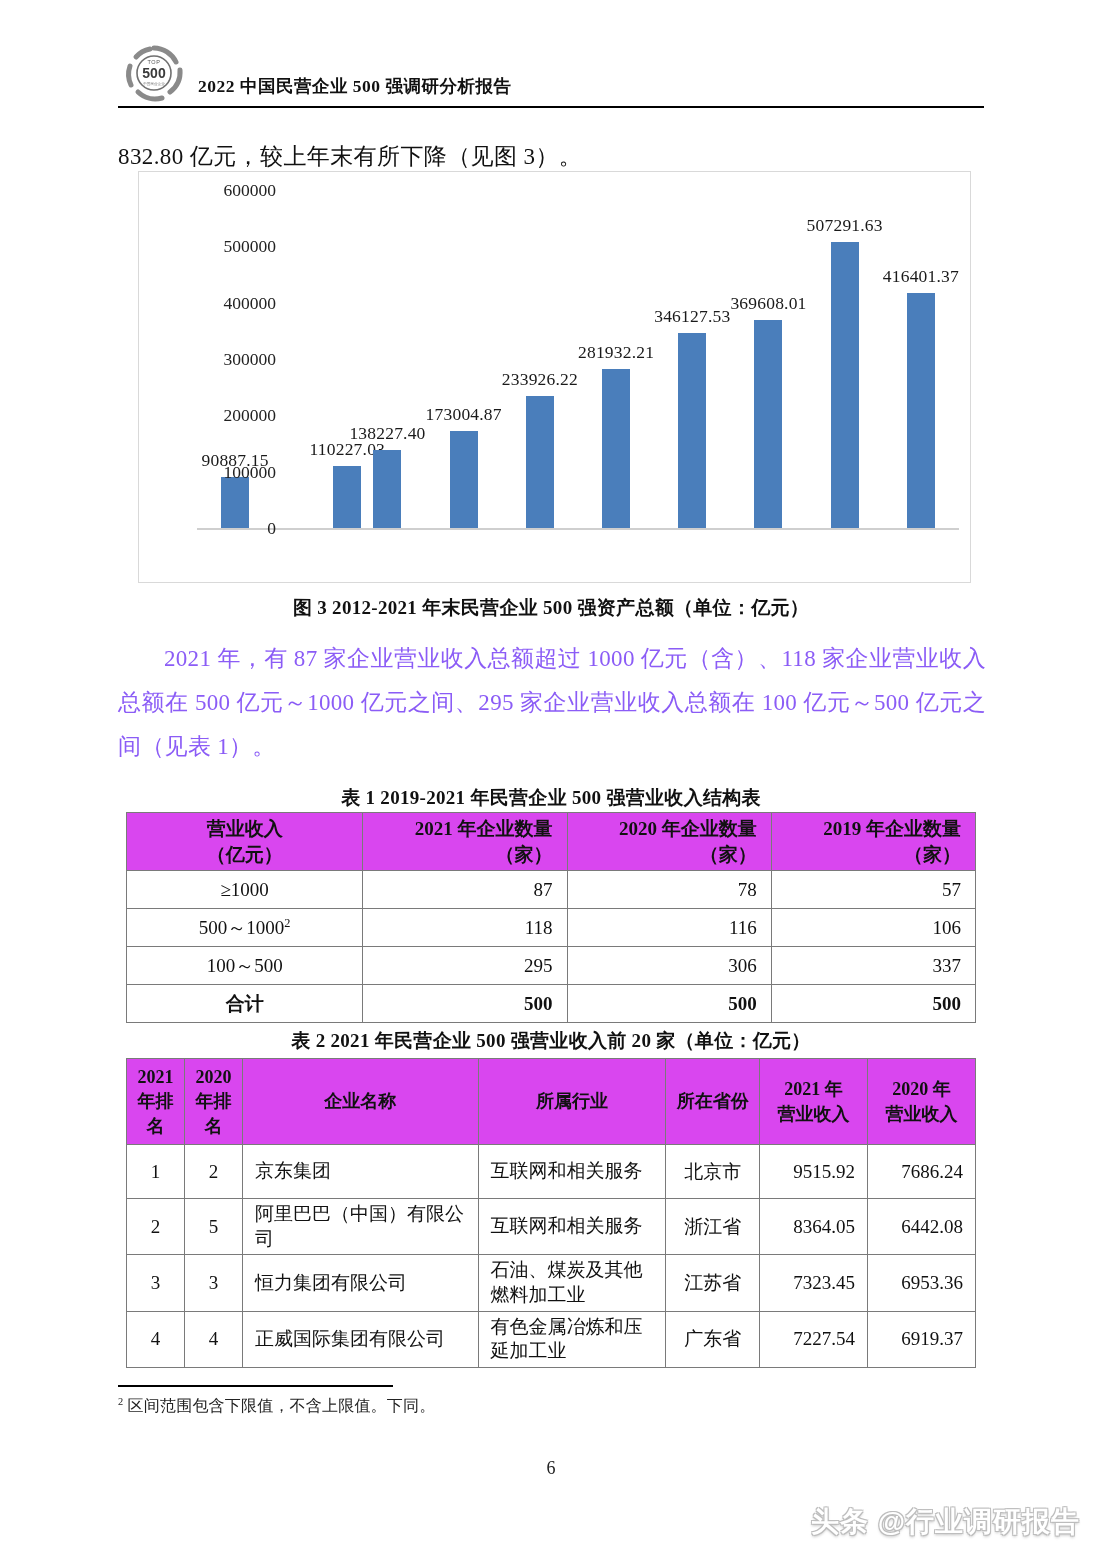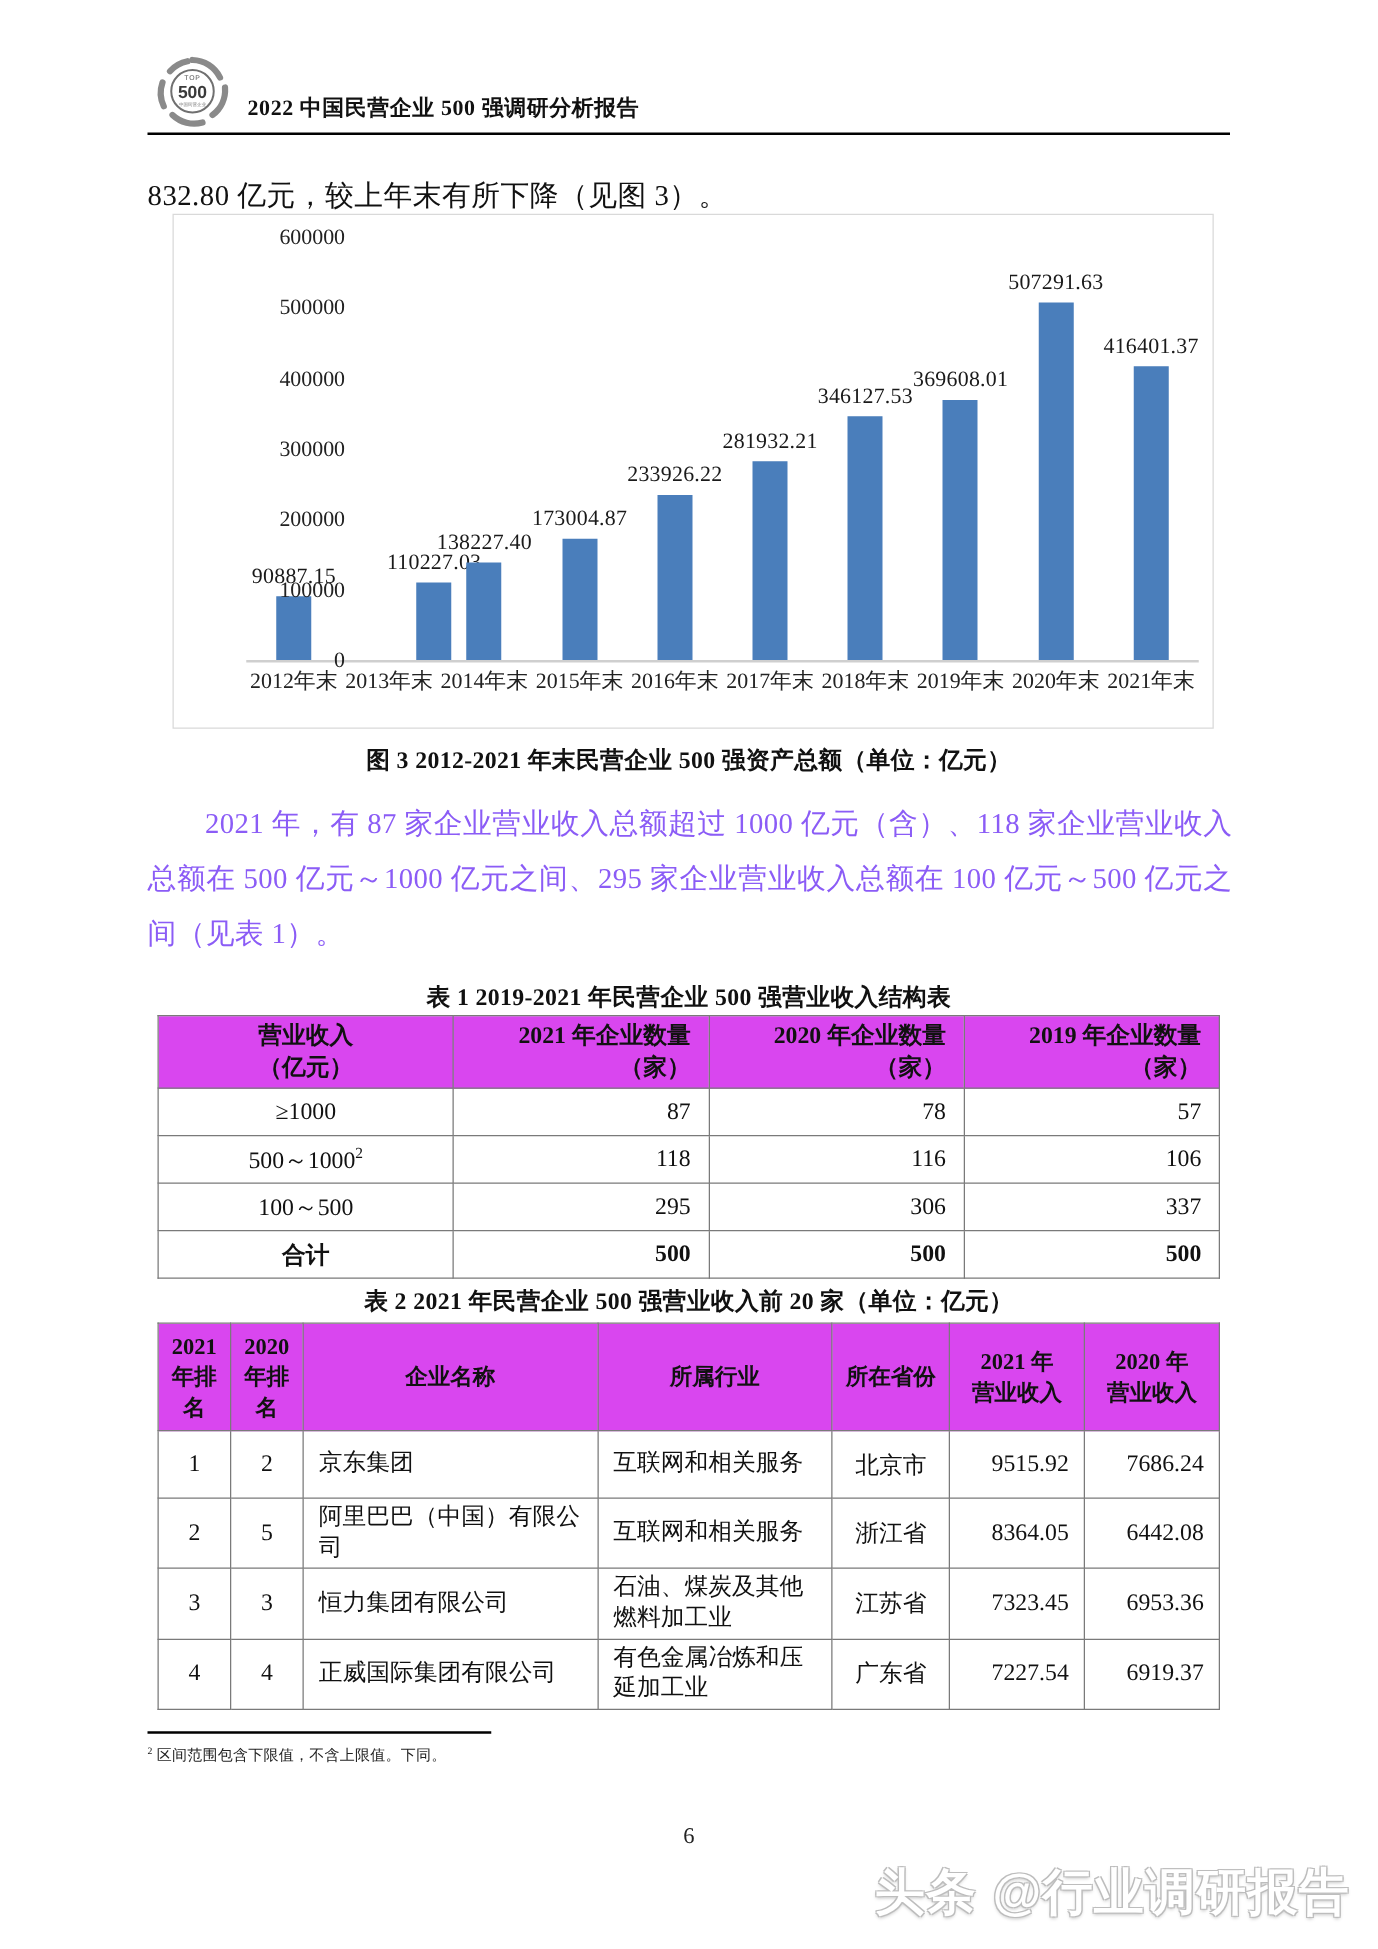--- a/index.html
+++ b/index.html
@@ -202,39 +202,39 @@
   
   .fn-rule {
     position: absolute;
     left: 118px; top: 1385px;
     width: 275px; height: 2px;
     background: #000;
   }
   .footnote {
     position: absolute;
     left: 118px; top: 1396px;
-    font-size: 12px;
+    font-size: 16px;
     color: #222;
     letter-spacing: 0.2px;
   }
 
   
   .page-num {
     position: absolute;
     left: 0; top: 1458px;
     width: 1102px;
     text-align: center;
     font-size: 18px;
     color: #222;
   }
   .watermark {
     position: absolute;
     right: 22px; bottom: 18px;
     font-family: "Liberation Sans", "DejaVu Sans", sans-serif;
-    font-size: 40px;
+    font-size: 28px;
     font-weight: bold;
     color: #ffffff;
     text-shadow:
       1px 1px 0 #bdbdbd, -1px 1px 0 #bdbdbd,
       1px -1px 0 #bdbdbd, -1px -1px 0 #bdbdbd,
       0 2px 3px rgba(0,0,0,0.25);
     letter-spacing: 1px;
     white-space: nowrap;
   }
 </style>
@@ -303,32 +303,20 @@
         </div>
         <div class="bar-slot" style="left: 609.6px; width: 76.2px;">
           <div class="bar" style="height: 285.774px; background: rgb(74, 126, 187);"></div>
           <div class="bar-label" style="bottom: 291.774px;">507291.63</div>
         </div>
         <div class="bar-slot" style="left: 685.8px; width: 76.2px;">
           <div class="bar" style="height: 234.573px; background: rgb(74, 126, 187);"></div>
           <div class="bar-label" style="bottom: 240.573px;">416401.37</div>
         </div>
       </div>
-    <div class="xlabels" id="chart-xlabels">
-        <div class="xlabel" style="left: 0px; width: 76.2px;">2012年末</div>
-        <div class="xlabel" style="left: 76.2px; width: 76.2px;">2013年末</div>
-        <div class="xlabel" style="left: 152.4px; width: 76.2px;">2014年末</div>
-        <div class="xlabel" style="left: 228.6px; width: 76.2px;">2015年末</div>
-        <div class="xlabel" style="left: 304.8px; width: 76.2px;">2016年末</div>
-        <div class="xlabel" style="left: 381px; width: 76.2px;">2017年末</div>
-        <div class="xlabel" style="left: 457.2px; width: 76.2px;">2018年末</div>
-        <div class="xlabel" style="left: 533.4px; width: 76.2px;">2019年末</div>
-        <div class="xlabel" style="left: 609.6px; width: 76.2px;">2020年末</div>
-        <div class="xlabel" style="left: 685.8px; width: 76.2px;">2021年末</div>
-      </div>
   <div class="ytick" style="top: 18px;">600000</div>
       <div class="ytick" style="top: 74.3333px;">500000</div>
       <div class="ytick" style="top: 130.667px;">400000</div>
       <div class="ytick" style="top: 187px;">300000</div>
       <div class="ytick" style="top: 243.333px;">200000</div>
       <div class="ytick" style="top: 299.667px;">100000</div>
       <div class="ytick" style="top: 356px;">0</div>
     </div>
 </div>
 

